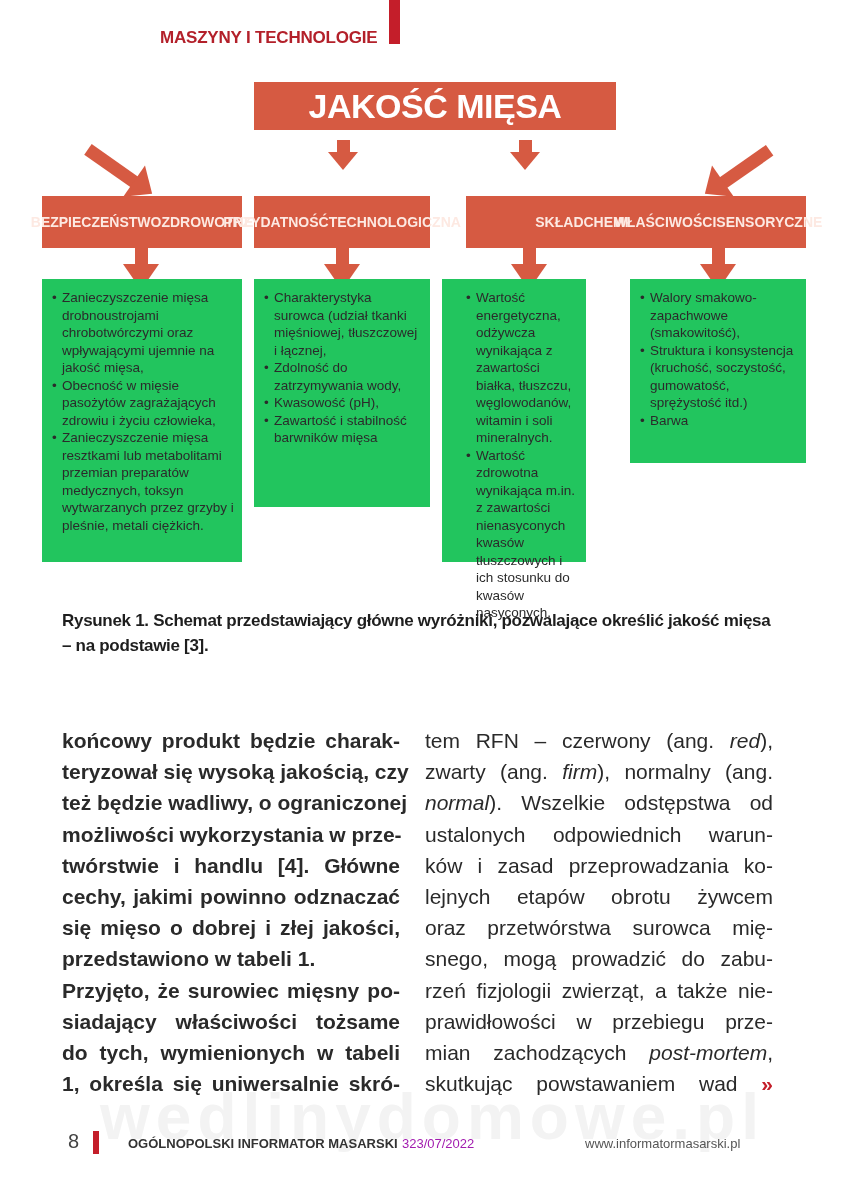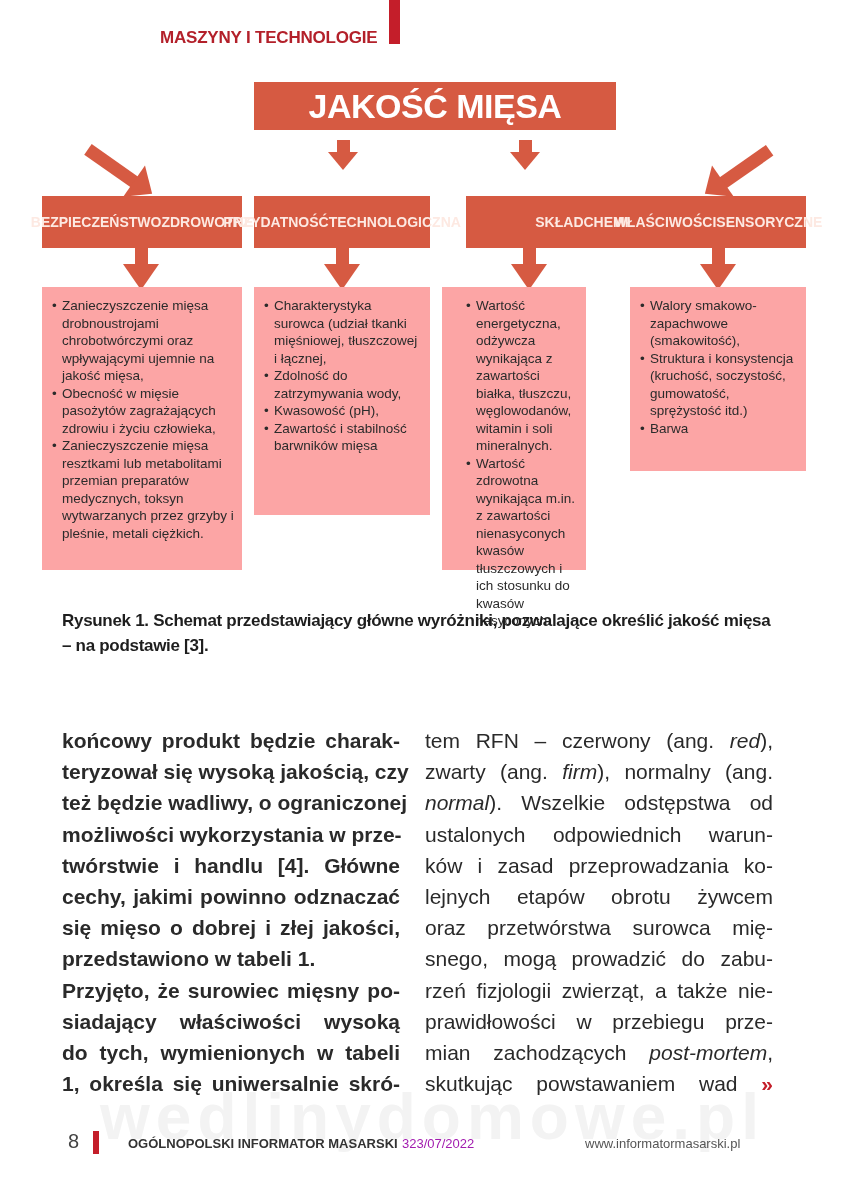--- a/index.html
+++ b/index.html
@@ -18,21 +18,21 @@
     left: 254px; top: 82px; width: 362px; height: 48px; background: #d65a42;
     color: #fff; font-weight: bold; font-size: 34px; display: flex; align-items: center;
     justify-content: center; letter-spacing: -0.5px;
   }
   .cat-box {
     top: 196px; height: 52px; background: #d65a42; color: #fde9e2;
     font-weight: bold; font-size: 14px; line-height: 19px; text-align: center;
     display: flex; align-items: center; justify-content: center; flex-direction: row;
   }
   .content-box {
-    top: 287px; background: #fca5a5; font-size: 13.5px; line-height: 17.5px; color: #2b2b2b;
+    top: 279px; background: #22c55e; font-size: 13.5px; line-height: 17.5px; color: #2b2b2b;
     padding: 10px 8px 10px 10px; box-sizing: border-box;
   }
   .content-box ul { margin: 0; padding: 0; list-style: none; }
   .content-box li { position: relative; padding-left: 10px; }
   .content-box li::before { content: "\2022"; position: absolute; left: 0; top: 0; }
 
   svg.arrows { position: absolute; left: 0; top: 0; }
 
   .caption {
     left: 62px; top: 608px; width: 720px; font-weight: bold; font-size: 17px; line-height: 25px;
@@ -155,21 +155,21 @@
 <div class="abs col col-left">
   <span class="line">końcowy produkt będzie charak-</span>
   <span class="line">teryzował się wysoką jakością, czy</span>
   <span class="line">też będzie wadliwy, o ograniczonej</span>
   <span class="line">możliwości wykorzystania w prze-</span>
   <span class="line">twórstwie i handlu [4]. Główne</span>
   <span class="line">cechy, jakimi powinno odznaczać</span>
   <span class="line">się mięso o dobrej i złej jakości,</span>
   <span class="line last">przedstawiono w tabeli 1.</span>
   <span class="line">Przyjęto, że surowiec mięsny po-</span>
-  <span class="line">siadający właściwości wysoką</span>
+  <span class="line">siadający właściwości tożsame</span>
   <span class="line">do tych, wymienionych w tabeli</span>
   <span class="line">1, określa się uniwersalnie skró-</span>
 </div>
 
 <div class="abs col col-right">
   <span class="line"><span>tem RFN – czerwony (ang. </span><i>red</i><span>),</span></span>
   <span class="line"><span>zwarty (ang. </span><i>firm</i><span>), normalny (ang.</span></span>
   <span class="line"><span></span><i>normal</i><span>). Wszelkie odstępstwa od</span></span>
   <span class="line">ustalonych odpowiednich warun-</span>
   <span class="line">ków i zasad przeprowadzania ko-</span>

